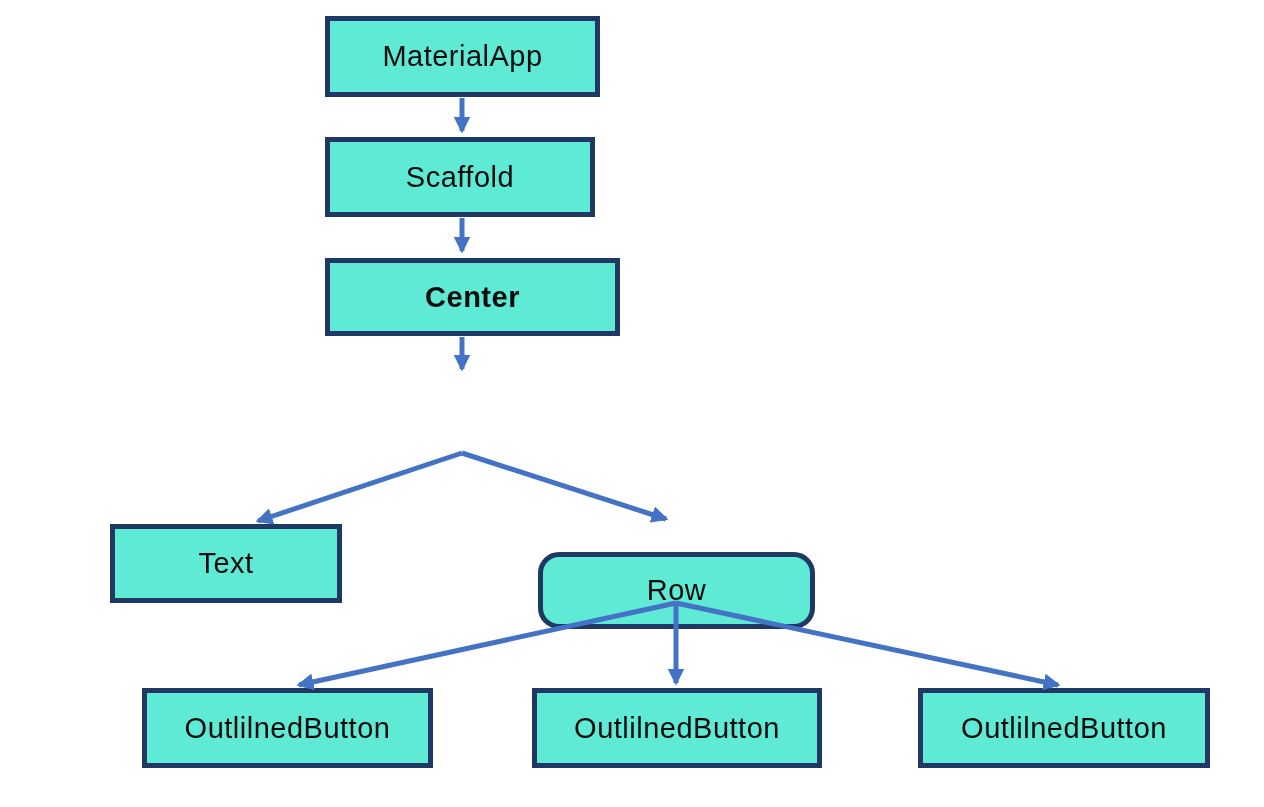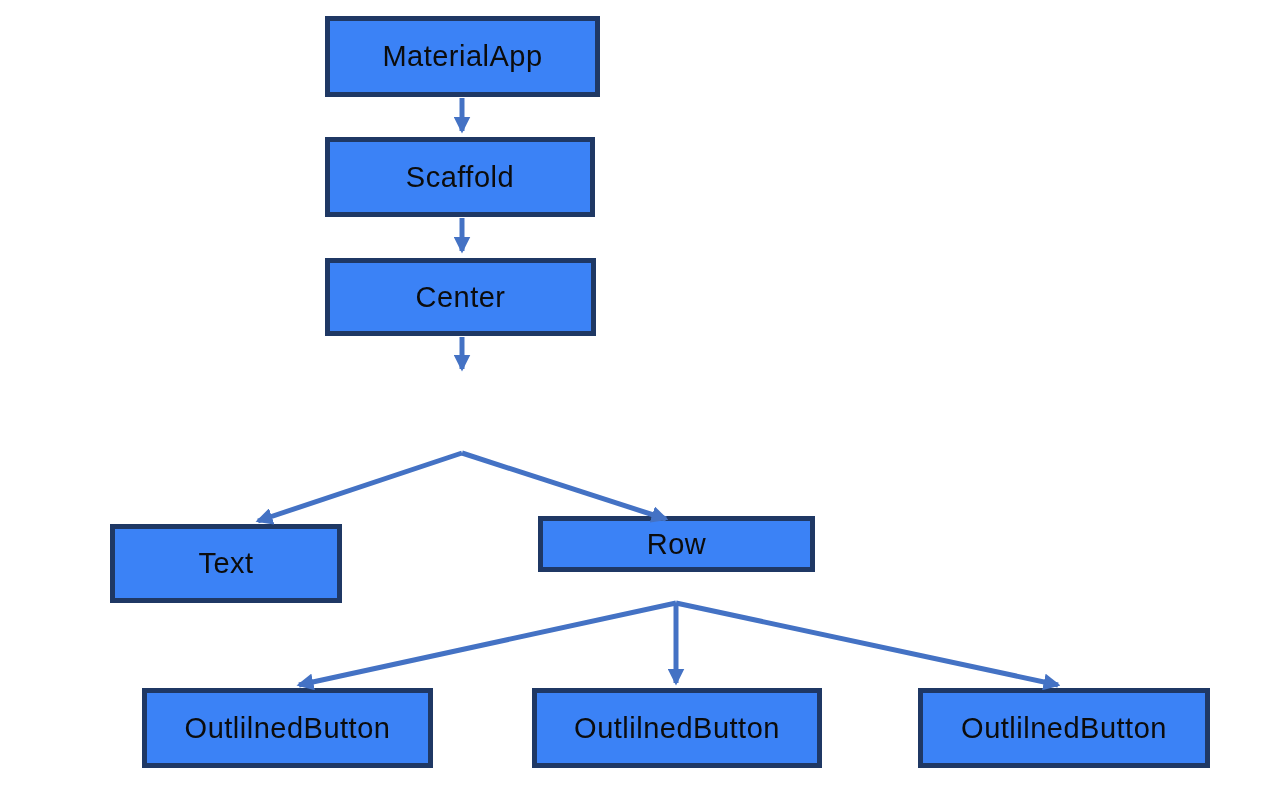--- a/index.html
+++ b/index.html
@@ -20,38 +20,38 @@
     left: 0;
     top: 0;
     width: 1264px;
     height: 807px;
     pointer-events: none;
     z-index: 2;
   }
   .node {
     position: absolute;
     box-sizing: border-box;
-    background: #3b82f6;
+    background: #5eead4;
     border: 5px solid #1f3864;
     display: flex;
     align-items: center;
     justify-content: center;
     font-size: 29px;
     color: #0c0c0c;
     letter-spacing: 0.5px;
     z-index: 1;
     white-space: nowrap;
   }
   
   .n-materialapp { left: 325px; top: 16px;  width: 275px; height: 81px; }
   .n-scaffold    { left: 325px; top: 137px; width: 270px; height: 80px; }
-  .n-center      { left: 325px; top: 258px; width: 271px; height: 78px; }
+  .n-center      { left: 325px; top: 258px; width: 295px; height: 78px; font-weight: bold; }
   .n-column      { left: 325px; top: 376px; width: 275px; height: 78px; }
   .n-text        { left: 110px; top: 524px; width: 232px; height: 79px; }
-  .n-row         { left: 538px; top: 516px; width: 277px; height: 56px; }
+  .n-row         { left: 538px; top: 552px; width: 277px; height: 77px; border-radius: 21px; }
   .n-btn1        { left: 142px; top: 688px; width: 291px; height: 80px; }
   .n-btn2        { left: 532px; top: 688px; width: 290px; height: 80px; }
   .n-btn3        { left: 918px; top: 688px; width: 292px; height: 80px; }
 </style>
 </head>
 <body>
 
 <div class="canvas">
 
   <svg class="edges" viewBox="0 0 1264 807" xmlns="http://www.w3.org/2000/svg">

